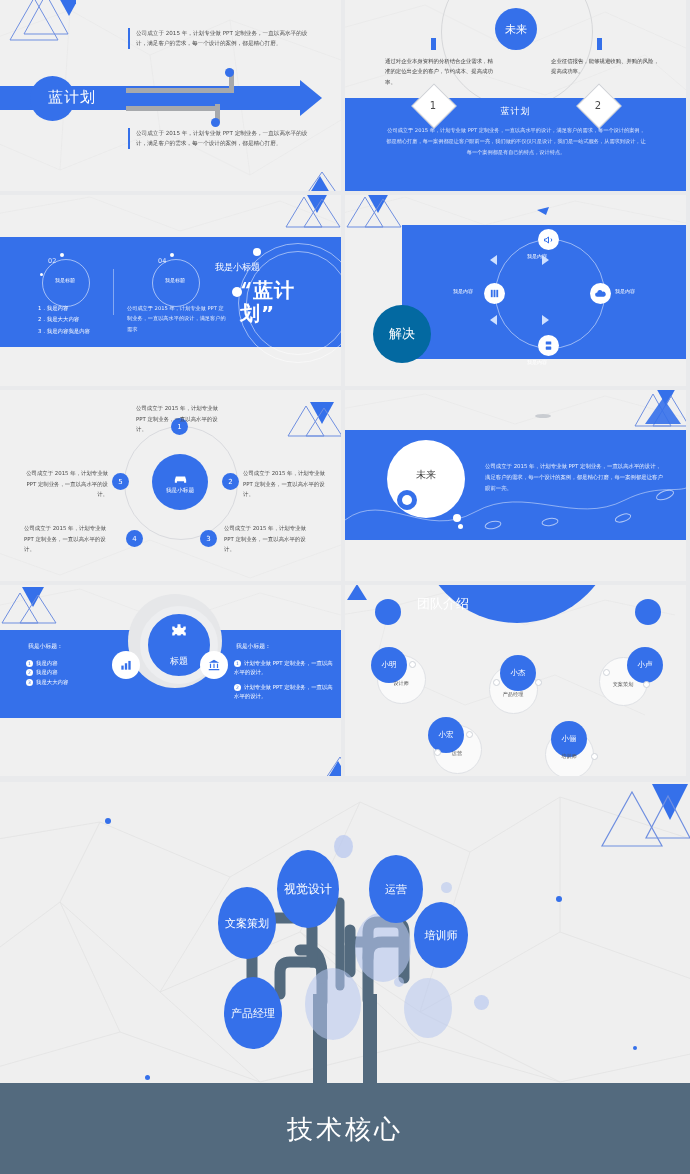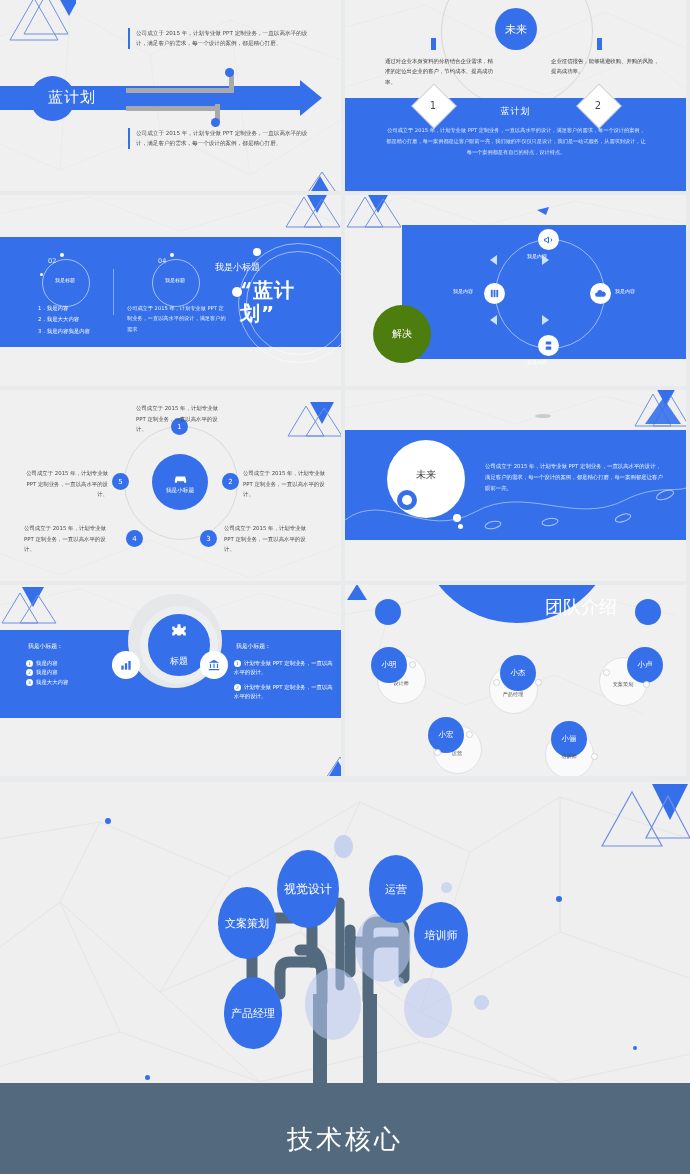--- a/index.html
+++ b/index.html
@@ -42,21 +42,21 @@
   .s3-body{position:absolute;color:#e9effc;font-size:5.2px;line-height:2;width:100px;}
   .s3-sub{position:absolute;color:#fff;font-size:9px;}
   .s3-big{position:absolute;color:#fff;font-size:20px;font-weight:bold;line-height:1.05;letter-spacing:1px;}
   .s3-bigarc{position:absolute;border-radius:50%;border:1px solid rgba(255,255,255,.5);}
 
   
   .s4-panel{position:absolute;left:57px;top:30px;width:284px;height:134px;background:#3570ea;}
   .s4-ring{position:absolute;left:150px;top:44px;width:108px;height:108px;border-radius:50%;border:1px solid rgba(255,255,255,.5);}
   .s4-node{position:absolute;width:21px;height:21px;border-radius:50%;background:#fff;display:flex;align-items:center;justify-content:center;}
   .s4-lbl{position:absolute;color:#fff;font-size:5px;white-space:nowrap;}
-  .s4-solve{position:absolute;left:28px;top:110px;width:58px;height:58px;border-radius:50%;background:#4d7c0f;color:#fff;font-size:10px;display:flex;align-items:center;justify-content:center;}
+  .s4-solve{position:absolute;left:28px;top:110px;width:58px;height:58px;border-radius:50%;background:#0369a1;color:#fff;font-size:13px;display:flex;align-items:center;justify-content:center;}
 
   
   .s5-ring{position:absolute;left:124px;top:36px;width:112px;height:112px;border-radius:50%;border:1px solid #d9dade;}
   .s5-core{position:absolute;left:152px;top:64px;width:56px;height:56px;border-radius:50%;background:#3570ea;color:#fff;display:flex;flex-direction:column;align-items:center;justify-content:center;font-size:5.6px;}
   .s5-num{position:absolute;width:17px;height:17px;border-radius:50%;background:#3570ea;color:#fff;font-size:7px;display:flex;align-items:center;justify-content:center;}
   .s5-txt{position:absolute;width:90px;font-size:5.4px;line-height:1.95;color:#4a4a4a;}
 
   
   .s6-band{position:absolute;left:0;top:40px;width:341px;height:110px;background:#3570ea;}
   .s6-ball{position:absolute;left:42px;top:50px;width:78px;height:78px;border-radius:50%;background:#fff;}
@@ -69,21 +69,21 @@
   .s7-band{position:absolute;left:0;top:45px;width:341px;height:88px;background:#3570ea;}
   .s7-big{position:absolute;left:140px;top:21px;width:62px;height:62px;border-radius:50%;background:#3570ea;border:8px solid #edeef0;color:#fff;display:flex;flex-direction:column;align-items:center;justify-content:center;}
   .s7-halo{position:absolute;left:128px;top:9px;width:94px;height:94px;border-radius:50%;background:#e6e7e9;}
   .s7-side{position:absolute;width:28px;height:28px;border-radius:50%;background:#fff;display:flex;align-items:center;justify-content:center;}
   .s7-h{position:absolute;color:#fff;font-size:5.8px;}
   .s7-li{position:absolute;color:#fff;font-size:5.4px;line-height:1.75;}
   .s7-bullet{display:inline-block;width:7px;height:7px;border-radius:50%;background:#fff;color:#3570ea;font-size:4.5px;text-align:center;line-height:7px;margin-right:3px;vertical-align:middle;}
 
   
   .s8-arc{position:absolute;left:72px;top:-112px;width:200px;height:150px;border-radius:0 0 100px 100px;background:#3570ea;}
-  .s8-h{position:absolute;left:72px;top:10px;width:200px;text-align:right;color:#fff;font-size:18px;}
+  .s8-h{position:absolute;left:72px;top:10px;width:200px;text-align:left;color:#fff;font-size:13px;}
   .s8-mem{position:absolute;}
   .s8-ringw{position:absolute;width:47px;height:47px;border-radius:50%;background:#fafafa;border:1px solid #dfe1e5;}
   .s8-name{position:absolute;width:36px;height:36px;border-radius:50%;background:#3570ea;color:#fff;font-size:7.5px;display:flex;align-items:center;justify-content:center;}
   .s8-role{position:absolute;width:50px;text-align:center;font-size:5.2px;color:#555;}
   .s8-pill{position:absolute;width:26px;height:26px;border-radius:50%;background:#3570ea;}
   .s8-knob{position:absolute;width:5px;height:5px;border-radius:50%;background:#fff;border:1px solid #cfd3d9;}
 
   
   .tree{position:absolute;left:0;top:782px;width:690px;height:392px;background:#efefef;overflow:hidden;}
   .tree-foot{position:absolute;left:0;top:1083px;width:690px;height:91px;background:#536a7e;}
@@ -490,16 +490,16 @@
     <div class="leaf-ghost" style="left:474px;top:213px;width:15px;height:15px;opacity:.65;"></div>
     <div class="leaf-ghost" style="left:394px;top:195px;width:10px;height:10px;opacity:.6;"></div>
 
     <div class="leaf" style="left:277px;top:68px;width:62px;height:78px;">视觉设计</div>
     <div class="leaf" style="left:369px;top:73px;width:54px;height:68px;font-size:11px;">运营</div>
     <div class="leaf" style="left:218px;top:105px;width:58px;height:72px;font-size:11px;">文案策划</div>
     <div class="leaf" style="left:414px;top:120px;width:54px;height:66px;font-size:11px;">培训师</div>
     <div class="leaf" style="left:224px;top:195px;width:58px;height:72px;font-size:11px;">产品经理</div>
 
     <div class="tree-foot" style="position:absolute;left:0;top:301px;width:690px;height:91px;"></div>
-    <div style="position:absolute;left:0;top:340px;width:690px;text-align:center;color:#fff;font-size:26px;letter-spacing:3px;">技术核心</div>
+    <div style="position:absolute;left:0;top:330px;width:690px;text-align:center;color:#fff;font-size:26px;letter-spacing:3px;">技术核心</div>
   </div>
 
 </div>
 
 </body></html>

